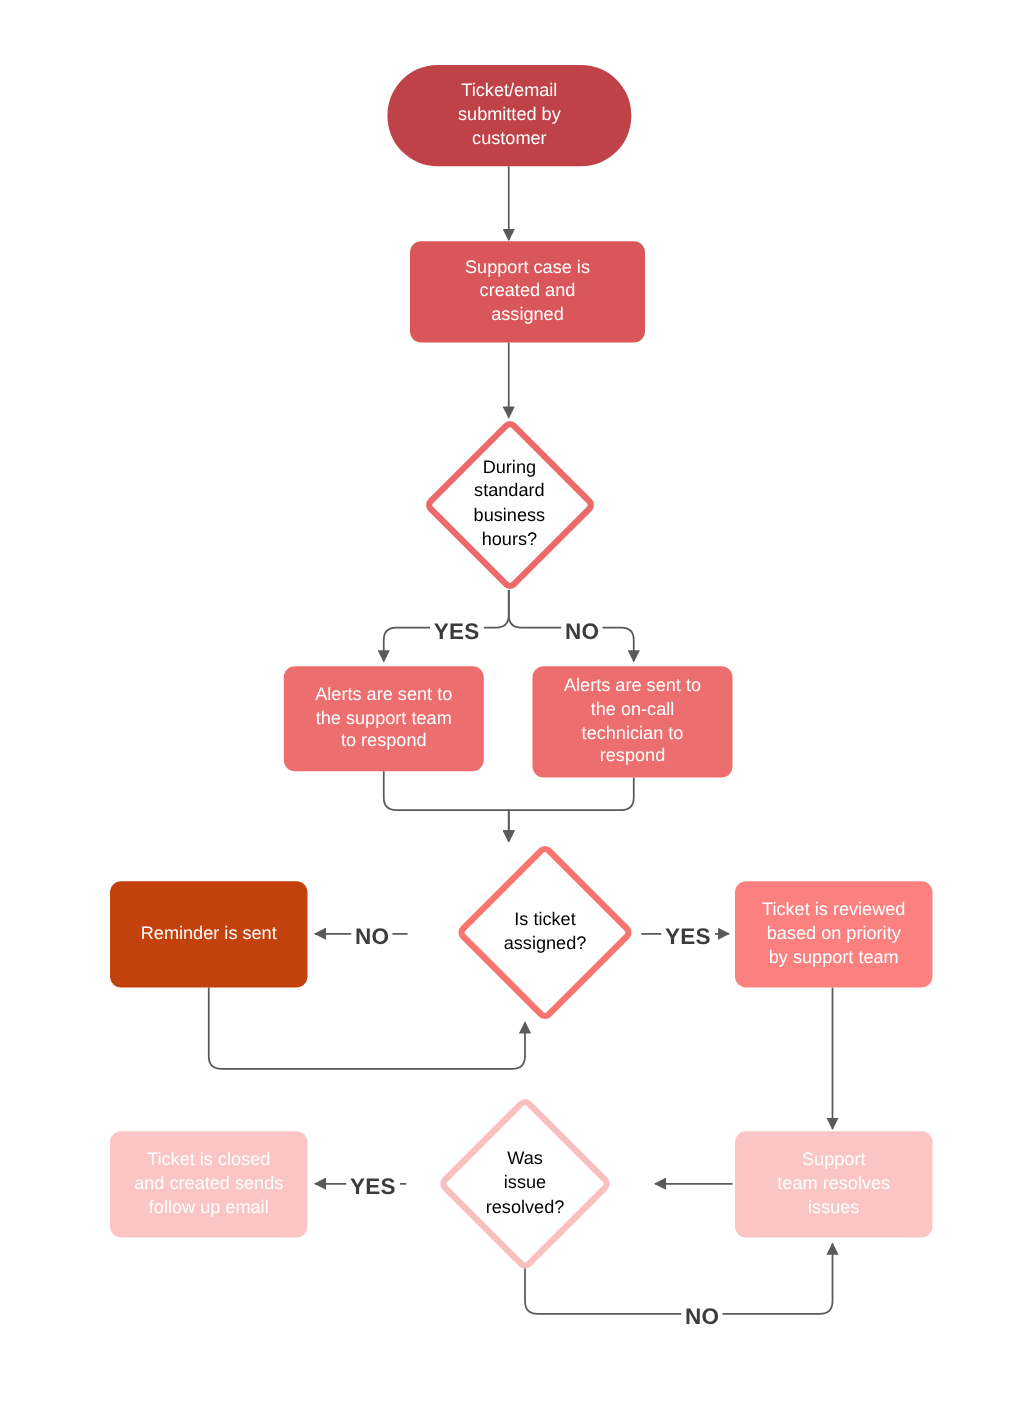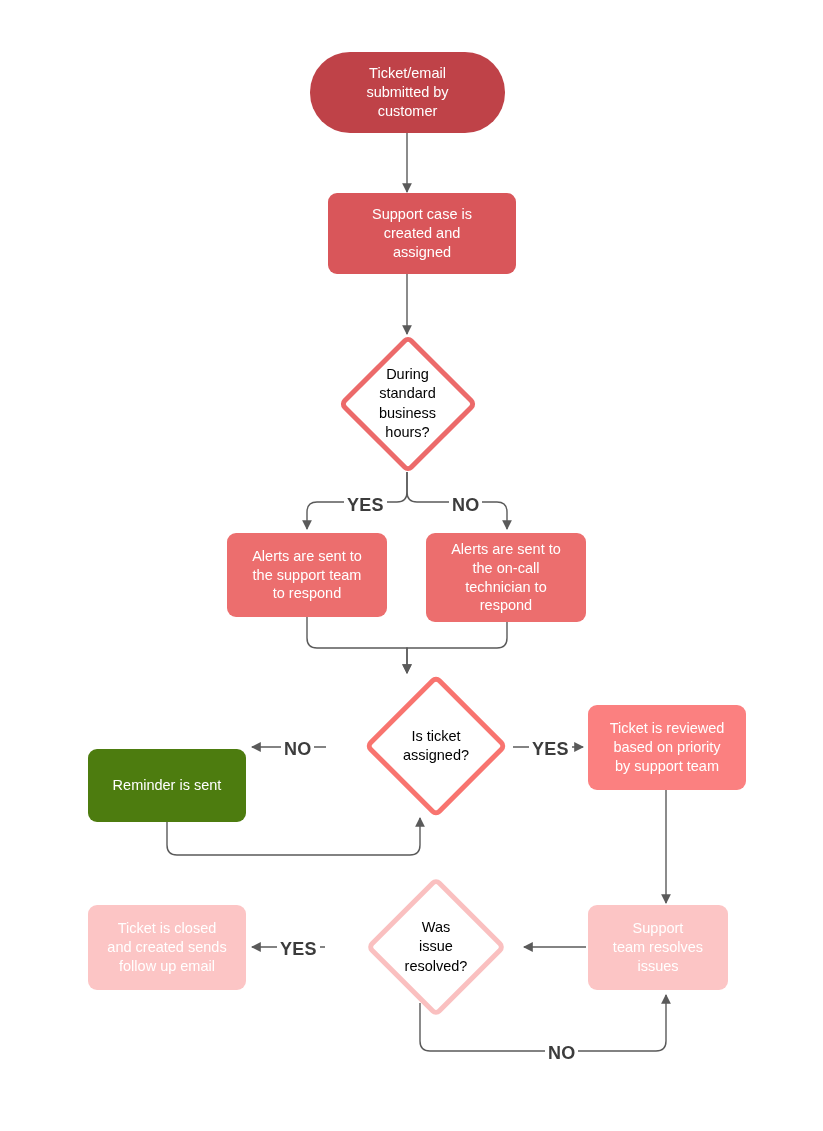--- a/index.html
+++ b/index.html
@@ -164,44 +164,44 @@
   </div>
 
   <div class="node shape-diamond" style="left:336px; top:674px; width:200px; height:144px;text-decoration:underline;">
     <div class="diamond-body" style="width:102px; height:102px; border-color:#f8746f;"></div>
     <div class="diamond-text">Is ticket
 assigned?</div>
   </div>
   <div class="edge-label" style="left:281px; top:739px;">NO</div>
   <div class="edge-label" style="left:529px; top:739px;">YES</div>
 
-  <div class="node shape-rect" style="left:88px; top:705px; width:158px; height:73px; background:#4d7c0f;margin-top:44px;">
+  <div class="node shape-rect" style="left:88px; top:705px; width:158px; height:85px; background:#c2410c;">
     <span class="label">Reminder is sent</span>
   </div>
 
   <div class="node shape-rect" style="left:588px; top:705px; width:158px; height:85px; background:#fb8080;">
     <span class="label">Ticket is reviewed
 based on priority
 by support team</span>
   </div>
 
-  <div class="node shape-diamond" style="left:336px; top:876px; width:200px; height:142px;">
+  <div class="node shape-diamond" style="left:320px; top:876px; width:200px; height:142px;">
     <div class="diamond-body" style="width:100px; height:100px; border-color:#fac0c0;"></div>
     <div class="diamond-text">Was
 issue
 resolved?</div>
   </div>
   <div class="edge-label" style="left:277px; top:939px;">YES</div>
   <div class="edge-label" style="left:545px; top:1043px;">NO</div>
 
   <div class="node shape-rect" style="left:88px; top:905px; width:158px; height:85px; background:#fcc5c5;">
     <span class="label">Ticket is closed
 and created sends
 follow up email</span>
   </div>
 
-  <div class="node shape-rect" style="left:588px; top:905px; width:140px; height:85px; background:#fcc5c5;">
+  <div class="node shape-rect" style="left:588px; top:905px; width:158px; height:85px; background:#fcc5c5;">
     <span class="label">Support
 team resolves
 issues</span>
   </div>
 
 </div>
 
 </body></html>

